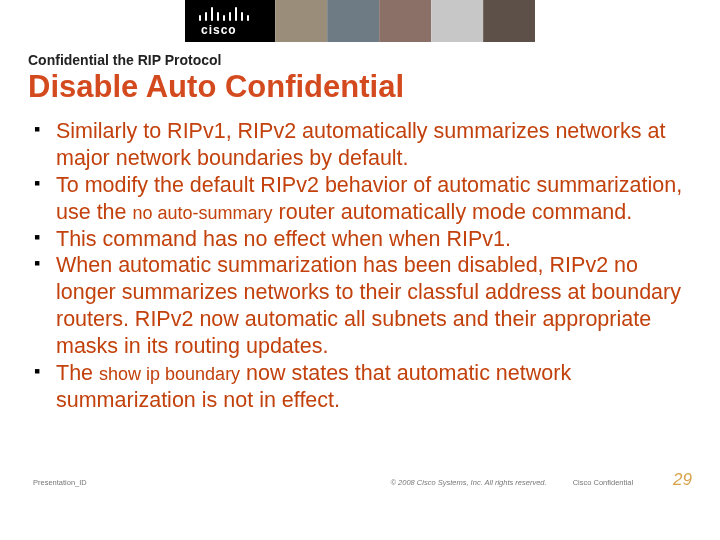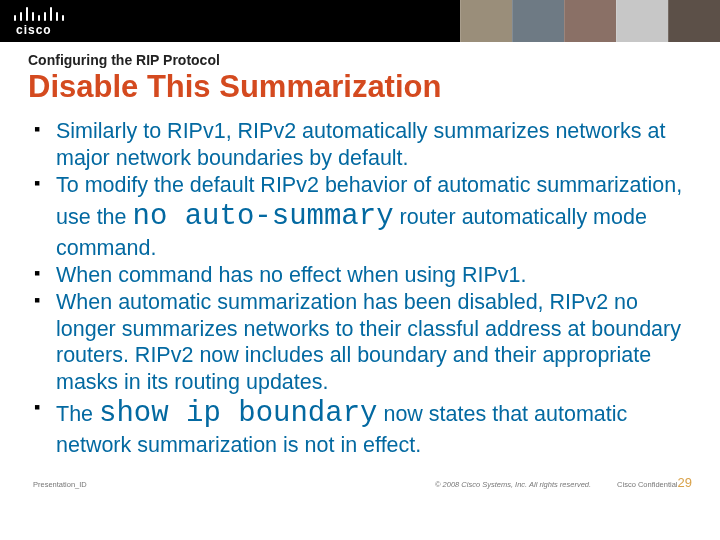--- a/index.html
+++ b/index.html
@@ -1,44 +1,44 @@
 <!DOCTYPE html>
 <html><head>
 <meta charset="utf-8">
 <style>
   * { margin: 0; padding: 0; box-sizing: border-box; }
   html, body { width: 720px; height: 540px; font-family: Arial, Helvetica, sans-serif; background: #fff; overflow: hidden; }
-  .slide { width: 720px; height: 500px; position: relative; display: flex; flex-direction: column; }
+  .slide { width: 720px; height: 500px; position: relative; display: flex; flex-direction: column; align-items: center; }
 
   .topbar { height: 42px; background: #000; display: flex; align-items: center; justify-content: space-between; }
   .logo { padding: 4px 10px; }
   .logo svg { display: block; }
   .photo-strip { width: 260px; height: 42px; display: flex; }
   .photo { flex: 1; background: #6b6b6b; border-left: 1px solid rgba(255,255,255,0.15); }
   .photo:nth-child(1){ background:#9a8e7a; }
   .photo:nth-child(2){ background:#6e7a84; }
   .photo:nth-child(3){ background:#8a7066; }
   .photo:nth-child(4){ background:#c7c7c7; }
   .photo:nth-child(5){ background:#5c5048; }
 
   .content { flex: 1; padding: 10px 28px 0 28px; }
   .kicker { font-size: 14px; font-weight: bold; color: #222; margin-bottom: 2px; }
   .title { font-size: 31px; font-weight: bold; color: #d44a1f; margin-bottom: 14px; line-height: 1.1; }
 
   ul.bullets { list-style: none; padding-left: 28px; }
-  ul.bullets li { position: relative; font-size: 21.5px; color: #0369a1; line-height: 1.25; margin-bottom: 0; }
+  ul.bullets li { position: relative; font-size: 21.5px; color: #c2410c; line-height: 1.25; margin-bottom: 0; }
   ul.bullets li::before { content: "▪"; position: absolute; left: -22px; top: 0; font-size: 18px; color: #000; }
-  code.inline { font-family: Liberation Mono, monospace; font-size: 29px; }
+  code.inline { font-family: Liberation Sans, sans-serif; font-size: 18px; }
 
   .footer { position: absolute; bottom: 10px; left: 5px; right: 0; padding: 0 28px; display: flex; align-items: baseline; font-size: 7.5px; color: #777; }
   .footer .pid { flex: 0 0 auto; }
   .footer .spacer { flex: 1; }
   .footer .copyright { margin-right: 26px; font-style: italic; }
-  .footer .conf { }
-  .footer .pagenum { color: #d9a24a; font-size: 13px; }
+  .footer .conf { margin-right: 40px; }
+  .footer .pagenum { color: #d9a24a; font-size: 17px; font-style: italic; }
 </style>
 </head>
 <body>
 
 <div class="slide">
 
   <div class="topbar">
     <div class="logo">
       <svg width="70" height="34" viewBox="0 0 70 34">
         <g stroke="#fff" stroke-width="2" stroke-linecap="round" fill="none">
@@ -58,35 +58,35 @@
     <div class="photo-strip">
       <div class="photo"></div>
       <div class="photo"></div>
       <div class="photo"></div>
       <div class="photo"></div>
       <div class="photo"></div>
     </div>
   </div>
 
   <div class="content">
-    <div class="kicker">Configuring the RIP Protocol</div>
-    <div class="title">Disable This Summarization</div>
+    <div class="kicker">Confidential the RIP Protocol</div>
+    <div class="title">Disable Auto Confidential</div>
 
     <ul class="bullets">
       <li>
         <span>Similarly to RIPv1, RIPv2 automatically summarizes networks at major network boundaries by default.</span>
       </li>
       <li>
         <span>To modify the default RIPv2 behavior of automatic summarization, use the </span><code class="inline">no auto-summary</code><span> router automatically mode command.</span>
       </li>
       <li>
-        <span>When command has no effect when using RIPv1.</span>
+        <span>This command has no effect when when RIPv1.</span>
       </li>
       <li>
-        <span>When automatic summarization has been disabled, RIPv2 no longer summarizes networks to their classful address at boundary routers. RIPv2 now includes all boundary and their appropriate masks in its routing updates.</span>
+        <span>When automatic summarization has been disabled, RIPv2 no longer summarizes networks to their classful address at boundary routers. RIPv2 now automatic all subnets and their appropriate masks in its routing updates.</span>
       </li>
       <li>
         <span>The </span><code class="inline">show ip boundary</code><span> now states that automatic network summarization is not in effect.</span>
       </li>
     </ul>
   </div>
 
   <div class="footer">
     <span class="pid">Presentation_ID</span>
     <span class="spacer"></span>

